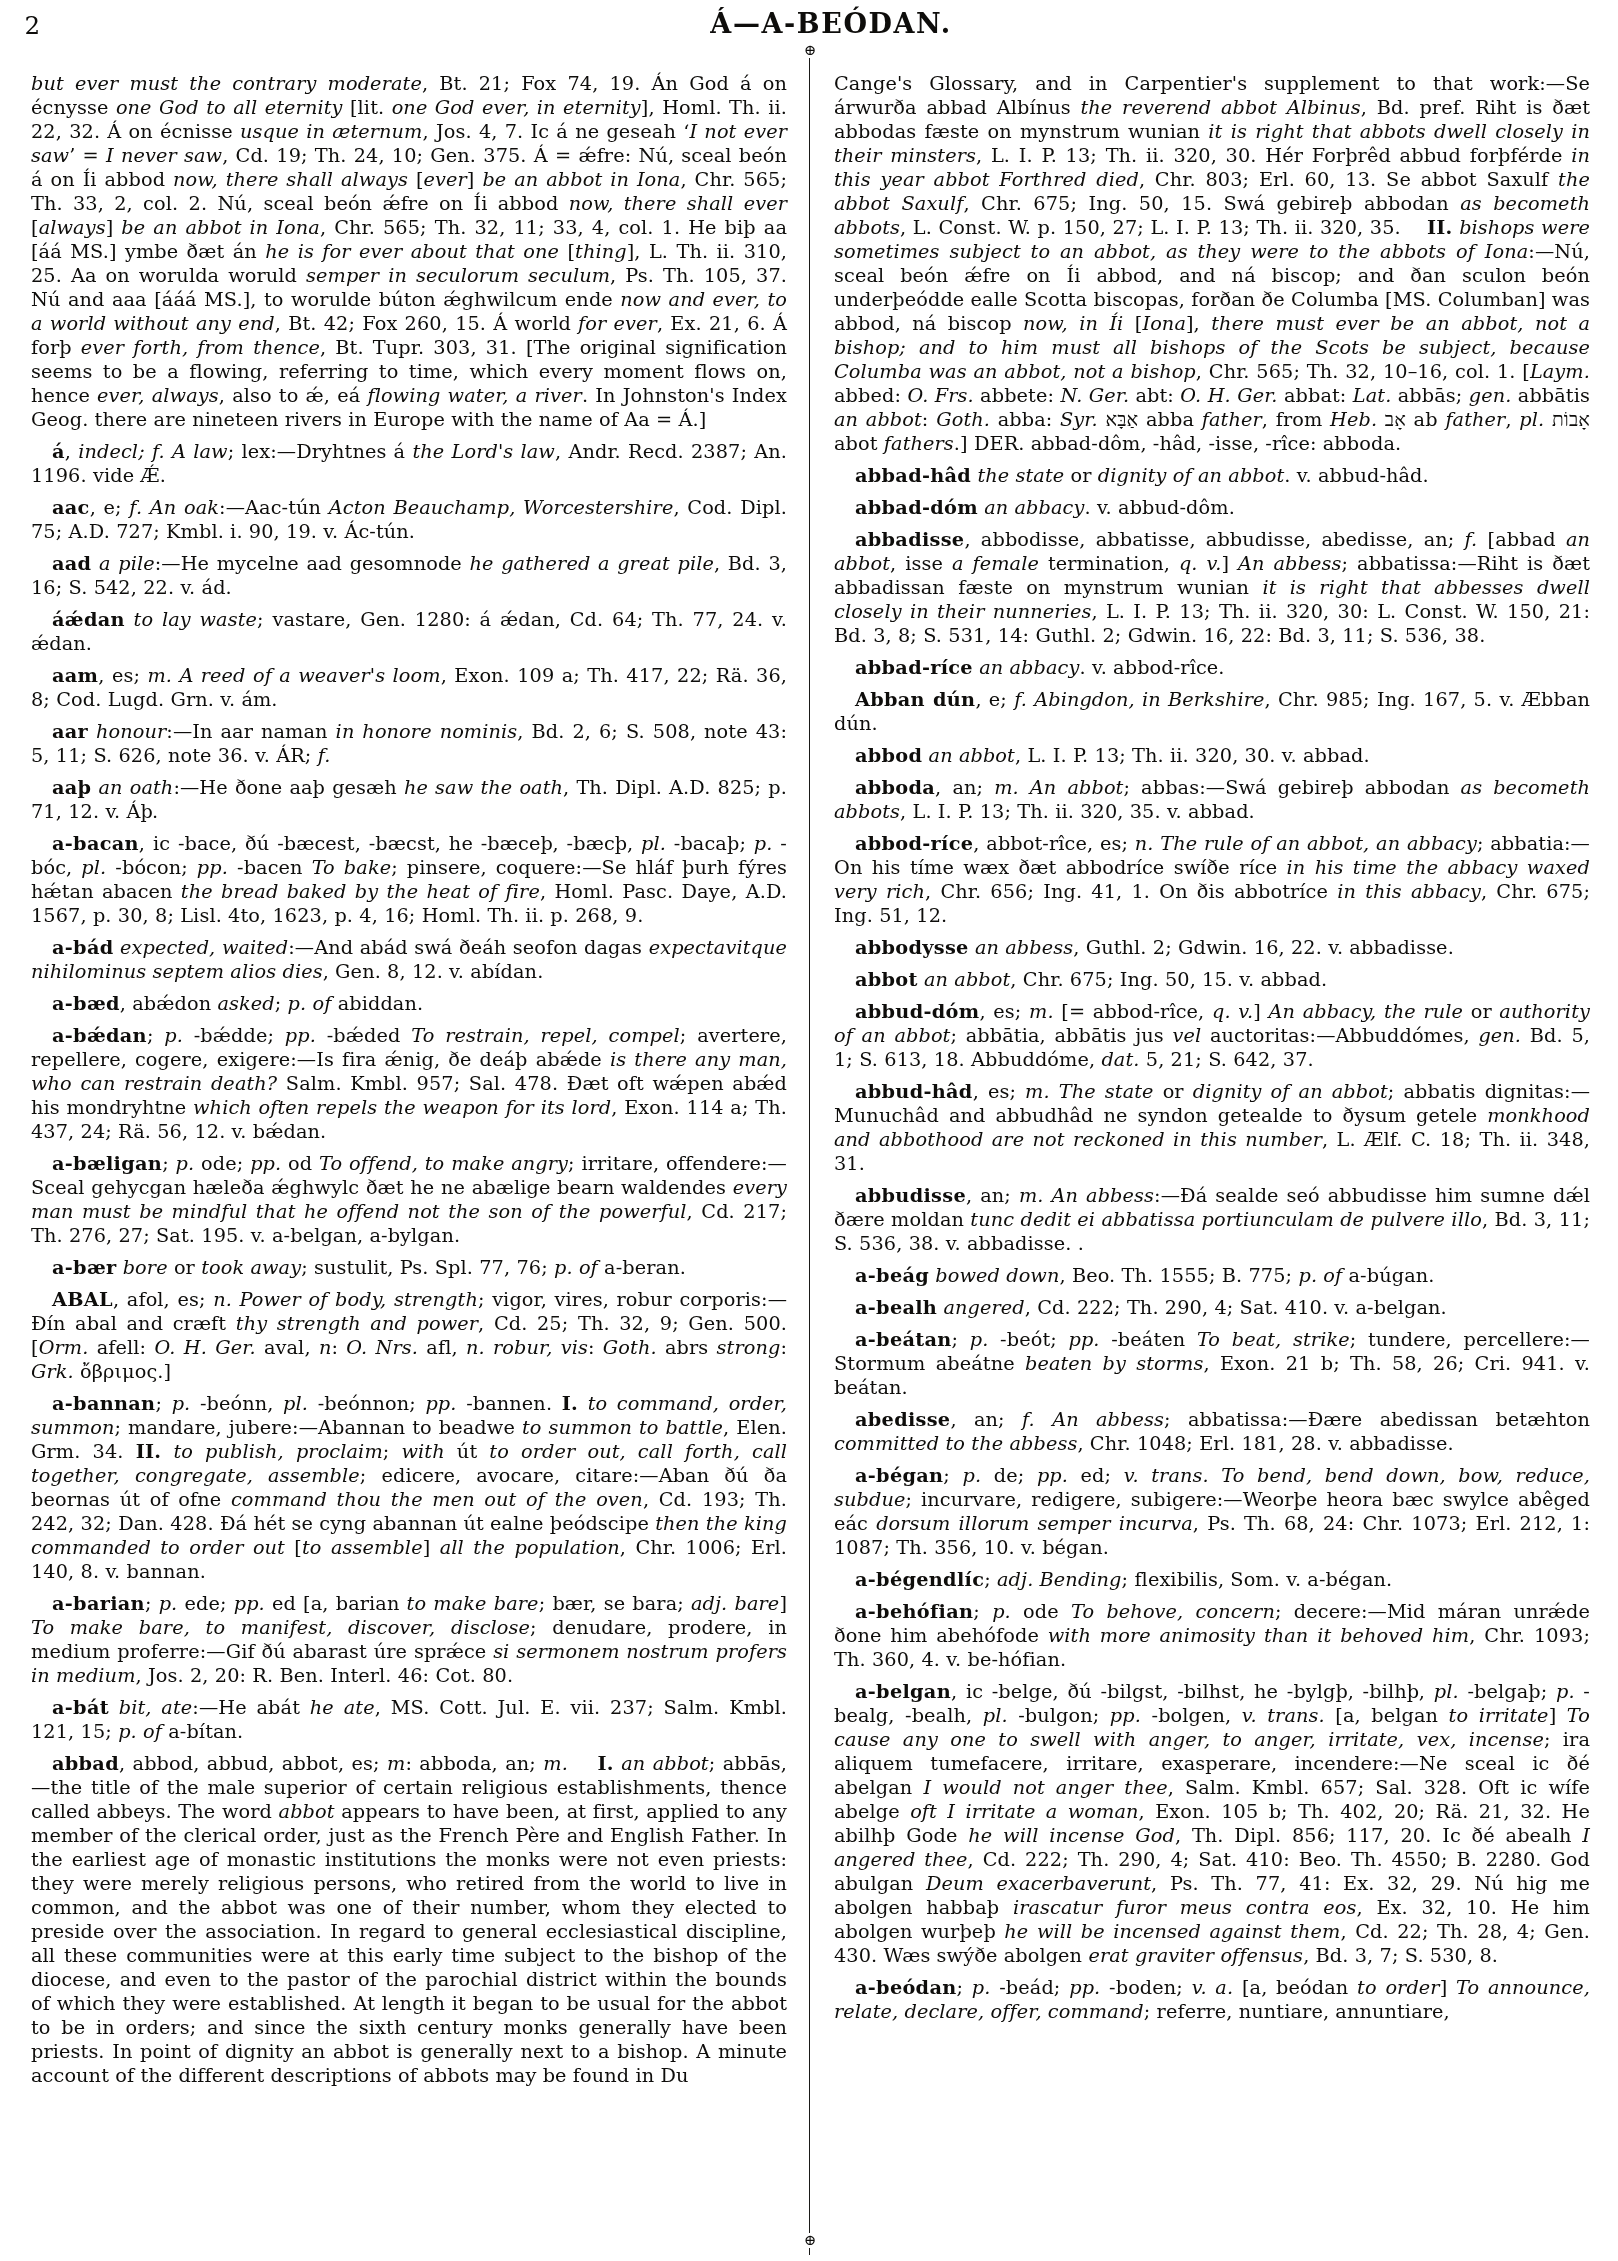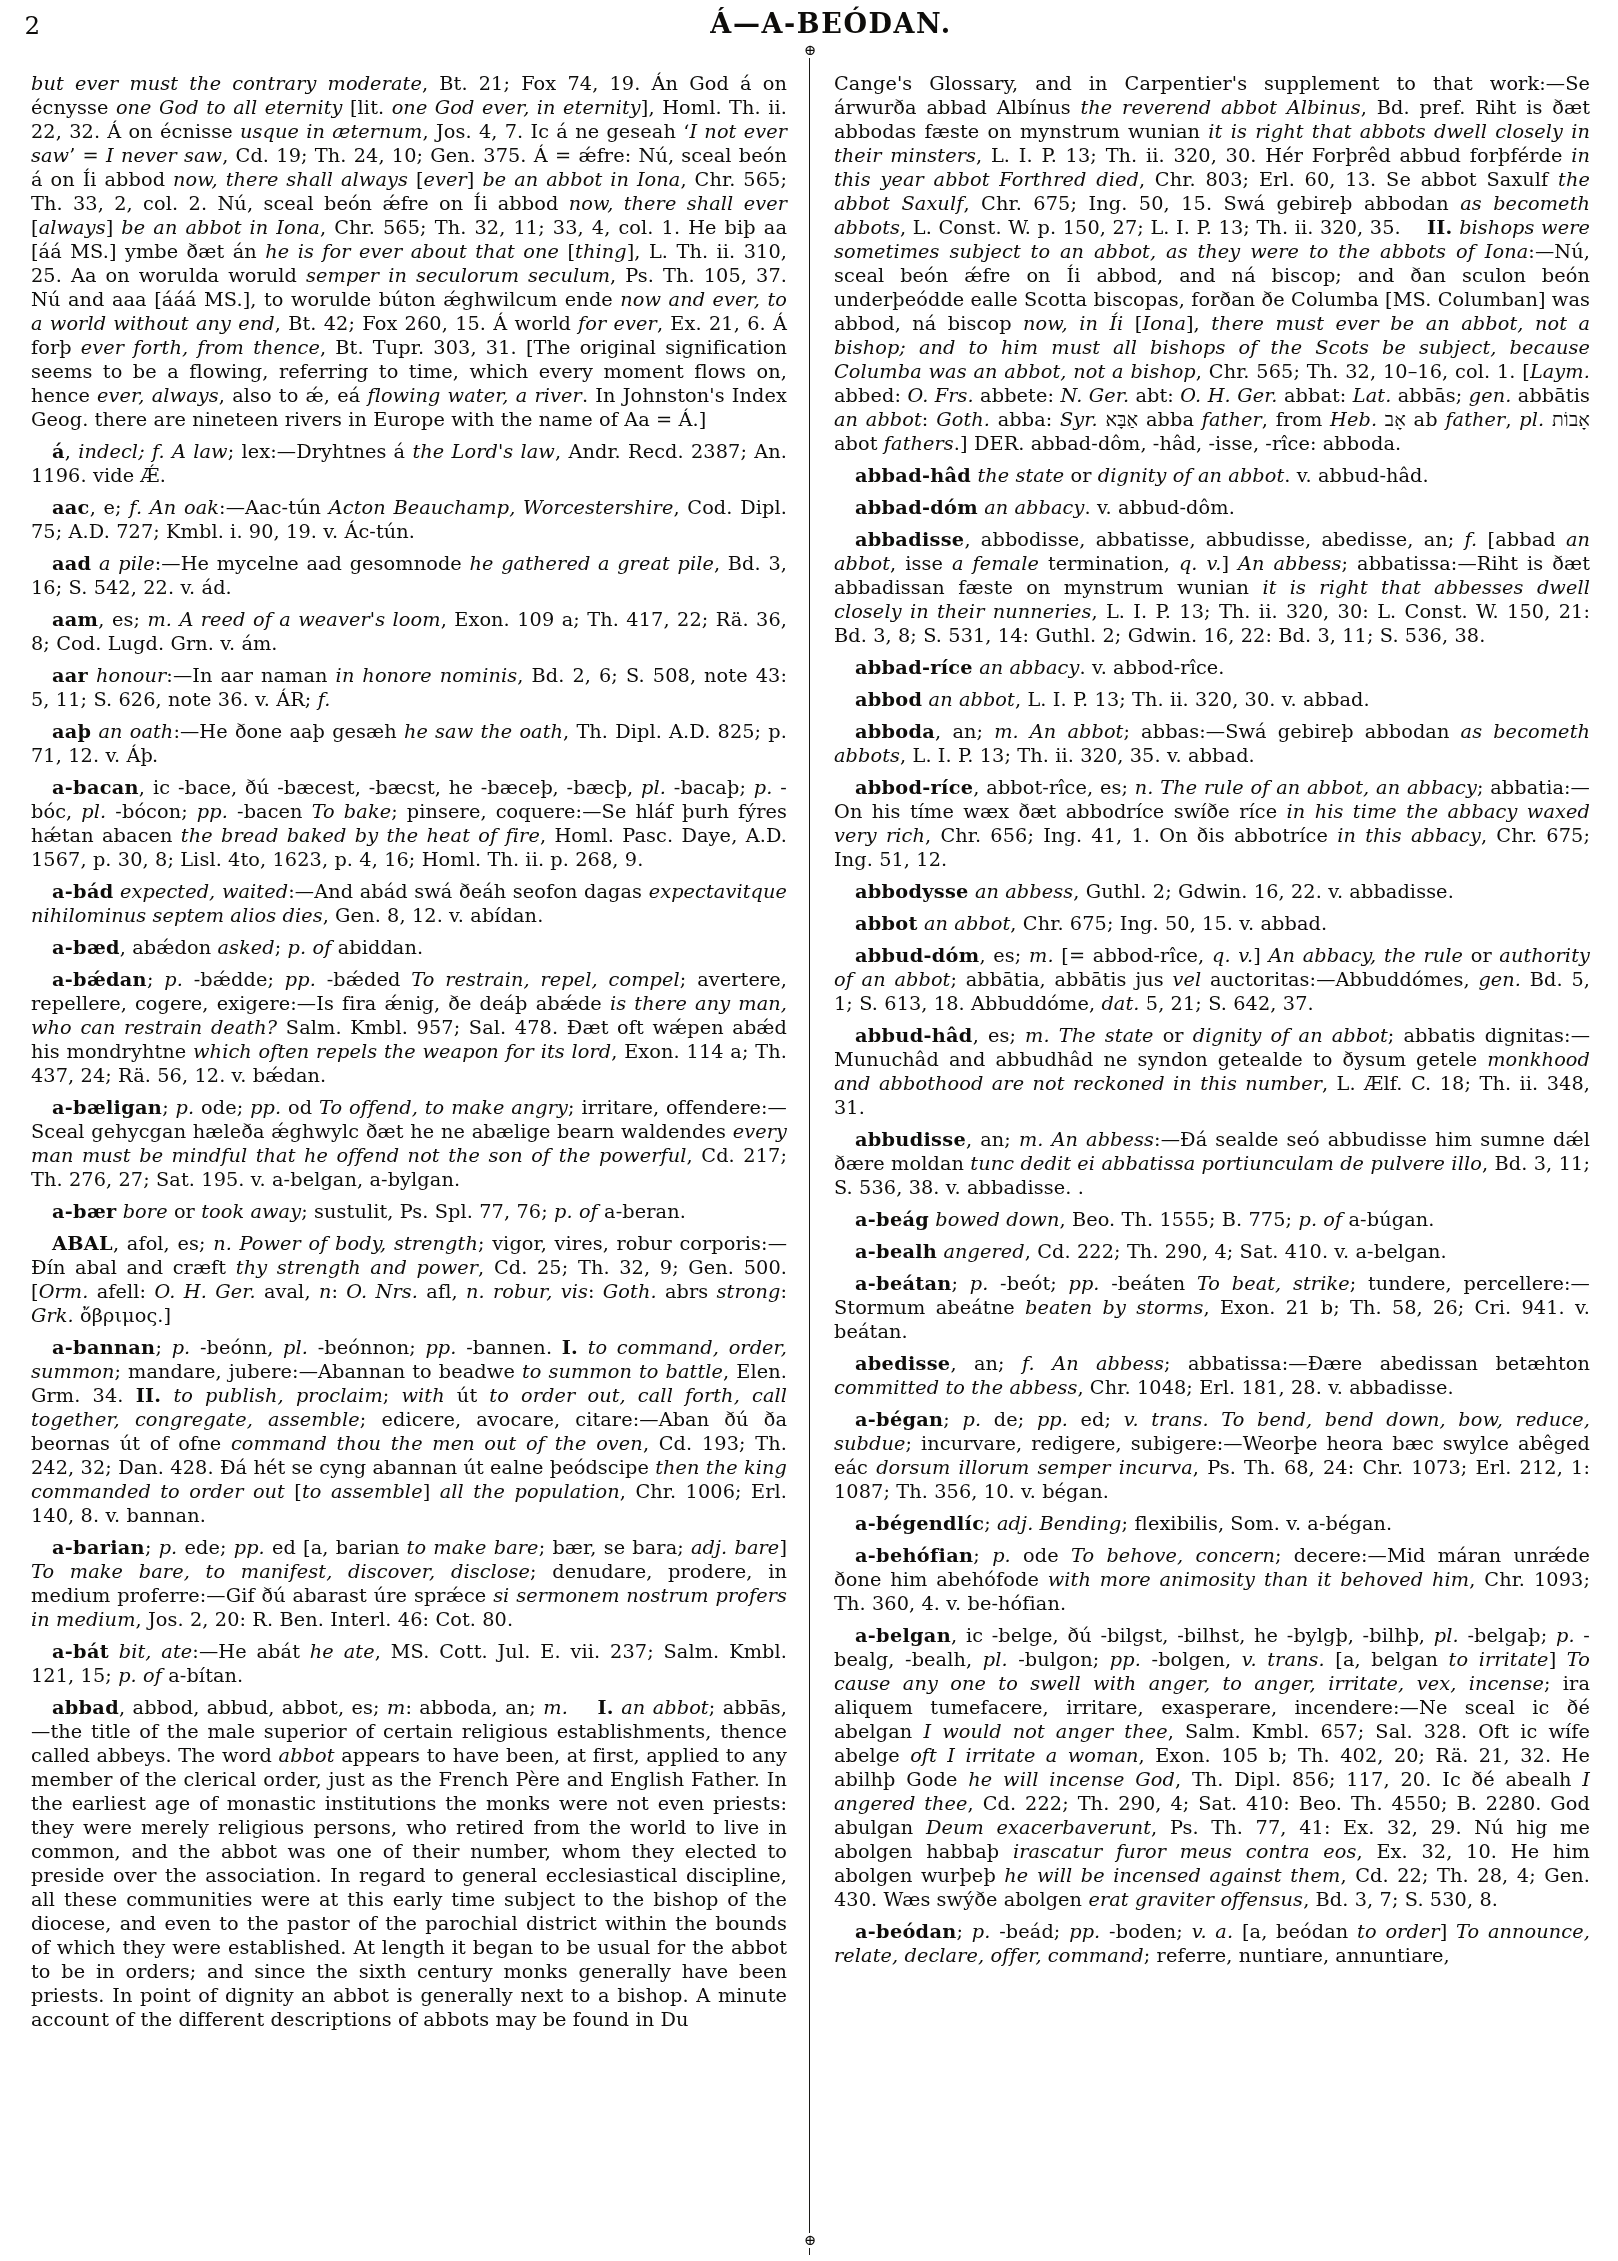--- a/index.html
+++ b/index.html
@@ -89,20 +89,21 @@
 
   <div class="column-divider"></div>
   <span class="printer-mark top">⊕</span>
   <span class="printer-mark bottom">⊕</span>
 
   <div class="col col-left" id="col-left">
       <p class="entry cont"><i>but ever must the contrary moderate</i>, Bt. 21; Fox 74, 19. Án God á on écnysse <i>one God to all eternity</i> [lit. <i>one God ever, in eternity</i>], Homl. Th. ii. 22, 32. Á on écnisse <i>usque in æternum</i>, Jos. 4, 7. Ic á ne geseah ‘<i>I not ever saw</i>’ = <i>I never saw</i>, Cd. 19; Th. 24, 10; Gen. 375. Á = ǽfre: Nú, sceal beón á on Íi abbod <i>now, there shall always</i> [<i>ever</i>] <i>be an abbot in Iona</i>, Chr. 565; Th. 33, 2, col. 2. Nú, sceal beón ǽfre on Íi abbod <i>now, there shall ever</i> [<i>always</i>] <i>be an abbot in Iona</i>, Chr. 565; Th. 32, 11; 33, 4, col. 1. He biþ aa [áá MS.] ymbe ðæt án <i>he is for ever about that one</i> [<i>thing</i>], L. Th. ii. 310, 25. Aa on worulda woruld <i>semper in seculorum seculum</i>, Ps. Th. 105, 37. Nú and aaa [ááá MS.], to worulde búton ǽghwilcum ende <i>now and ever, to a world without any end</i>, Bt. 42; Fox 260, 15. Á world <i>for ever</i>, Ex. 21, 6. Á forþ <i>ever forth, from thence</i>, Bt. Tupr. 303, 31. [The original signification seems to be a flowing, referring to time, which every moment flows on, hence <i>ever, always</i>, also to ǽ, eá <i>flowing water, a river</i>. In Johnston's Index Geog. there are nineteen rivers in Europe with the name of Aa = Á.]</p>
       <p class="entry"><b>á</b>, <i>indecl; f. A law</i>; lex:—Dryhtnes á <i>the Lord's law</i>, Andr. Recd. 2387; An. 1196. vide Ǽ.</p>
       <p class="entry"><b>aac</b>, e; <i>f. An oak</i>:—Aac-tún <i>Acton Beauchamp, Worcestershire</i>, Cod. Dipl. 75; A.D. 727; Kmbl. i. 90, 19. v. Ác-tún.</p>
       <p class="entry"><b>aad</b> <i>a pile</i>:—He mycelne aad gesomnode <i>he gathered a great pile</i>, Bd. 3, 16; S. 542, 22. v. ád.</p>
+      <p class="entry"><b>áǽdan</b> <i>to lay waste</i>; vastare, Gen. 1280: á ǽdan, Cd. 64; Th. 77, 24. v. ǽdan.</p>
       <p class="entry"><b>aam</b>, es; <i>m. A reed of a weaver's loom</i>, Exon. 109 a; Th. 417, 22; Rä. 36, 8; Cod. Lugd. Grn. v. ám.</p>
       <p class="entry"><b>aar</b> <i>honour</i>:—In aar naman <i>in honore nominis</i>, Bd. 2, 6; S. 508, note 43: 5, 11; S. 626, note 36. v. ÁR; <i>f.</i></p>
       <p class="entry"><b>aaþ</b> <i>an oath</i>:—He ðone aaþ gesæh <i>he saw the oath</i>, Th. Dipl. A.D. 825; p. 71, 12. v. Áþ.</p>
       <p class="entry"><b>a-bacan</b>, ic -bace, ðú -bæcest, -bæcst, he -bæceþ, -bæcþ, <i>pl.</i> -bacaþ; <i>p.</i> -bóc, <i>pl.</i> -bócon; <i>pp.</i> -bacen <i>To bake</i>; pinsere, coquere:—Se hláf þurh fýres hǽtan abacen <i>the bread baked by the heat of fire</i>, Homl. Pasc. Daye, A.D. 1567, p. 30, 8; Lisl. 4to, 1623, p. 4, 16; Homl. Th. ii. p. 268, 9.</p>
       <p class="entry"><b>a-bád</b> <i>expected, waited</i>:—And abád swá ðeáh seofon dagas <i>expectavitque nihilominus septem alios dies</i>, Gen. 8, 12. v. abídan.</p>
       <p class="entry"><b>a-bæd</b>, abǽdon <i>asked</i>; <i>p. of</i> abiddan.</p>
       <p class="entry"><b>a-bǽdan</b>; <i>p.</i> -bǽdde; <i>pp.</i> -bǽded <i>To restrain, repel, compel</i>; avertere, repellere, cogere, exigere:—Is fira ǽnig, ðe deáþ abǽde <i>is there any man, who can restrain death?</i> Salm. Kmbl. 957; Sal. 478. Ðæt oft wǽpen abǽd his mondryhtne <i>which often repels the weapon for its lord</i>, Exon. 114 a; Th. 437, 24; Rä. 56, 12. v. bǽdan.</p>
       <p class="entry"><b>a-bæligan</b>; <i>p.</i> ode; <i>pp.</i> od <i>To offend, to make angry</i>; irritare, offendere:—Sceal gehycgan hæleða ǽghwylc ðæt he ne abælige bearn waldendes <i>every man must be mindful that he offend not the son of the powerful</i>, Cd. 217; Th. 276, 27; Sat. 195. v. a-belgan, a-bylgan.</p>
       <p class="entry"><b>a-bær</b> <i>bore</i> or <i>took away</i>; sustulit, Ps. Spl. 77, 76; <i>p. of</i> a-beran.</p>
       <p class="entry"><b>ABAL</b>, afol, es; <i>n. Power of body, strength</i>; vigor, vires, robur corporis:—Ðín abal and cræft <i>thy strength and power</i>, Cd. 25; Th. 32, 9; Gen. 500. [<i>Orm.</i> afell: <i>O. H. Ger.</i> aval, <i>n</i>: <i>O. Nrs.</i> afl, <i>n. robur, vis</i>: <i>Goth.</i> abrs <i>strong</i>: <i>Grk.</i> ὄβριμος.]</p>
@@ -110,20 +111,21 @@
       <p class="entry"><b>a-barian</b>; <i>p.</i> ede; <i>pp.</i> ed [a, barian <i>to make bare</i>; bær, se bara; <i>adj. bare</i>] <i>To make bare, to manifest, discover, disclose</i>; denudare, prodere, in medium proferre:—Gif ðú abarast úre sprǽce <i>si sermonem nostrum profers in medium</i>, Jos. 2, 20: R. Ben. Interl. 46: Cot. 80.</p>
       <p class="entry"><b>a-bát</b> <i>bit, ate</i>:—He abát <i>he ate</i>, MS. Cott. Jul. E. vii. 237; Salm. Kmbl. 121, 15; <i>p. of</i> a-bítan.</p>
       <p class="entry"><b>abbad</b>, abbod, abbud, abbot, es; <i>m</i>: abboda, an; <i>m.</i>&nbsp;&nbsp;&nbsp;&nbsp;<b>I.</b> <i>an abbot</i>; abbās,—the title of the male superior of certain religious establishments, thence called abbeys. The word <i>abbot</i> appears to have been, at first, applied to any member of the clerical order, just as the French Père and English Father. In the earliest age of monastic institutions the monks were not even priests: they were merely religious persons, who retired from the world to live in common, and the abbot was one of their number, whom they elected to preside over the association. In regard to general ecclesiastical discipline, all these communities were at this early time subject to the bishop of the diocese, and even to the pastor of the parochial district within the bounds of which they were established. At length it began to be usual for the abbot to be in orders; and since the sixth century monks generally have been priests. In point of dignity an abbot is generally next to a bishop. A minute account of the different descriptions of abbots may be found in Du</p>
     </div>
   <div class="col col-right" id="col-right">
       <p class="entry cont">Cange's Glossary, and in Carpentier's supplement to that work:—Se árwurða abbad Albínus <i>the reverend abbot Albinus</i>, Bd. pref. Riht is ðæt abbodas fæste on mynstrum wunian <i>it is right that abbots dwell closely in their minsters</i>, L. I. P. 13; Th. ii. 320, 30. Hér Forþrêd abbud forþférde <i>in this year abbot Forthred died</i>, Chr. 803; Erl. 60, 13. Se abbot Saxulf <i>the abbot Saxulf</i>, Chr. 675; Ing. 50, 15. Swá gebireþ abbodan <i>as becometh abbots</i>, L. Const. W. p. 150, 27; L. I. P. 13; Th. ii. 320, 35.&nbsp;&nbsp;&nbsp;&nbsp;<b>II.</b> <i>bishops were sometimes subject to an abbot, as they were to the abbots of Iona</i>:—Nú, sceal beón ǽfre on Íi abbod, and ná biscop; and ðan sculon beón underþeódde ealle Scotta biscopas, forðan ðe Columba [MS. Columban] was abbod, ná biscop <i>now, in Íi</i> [<i>Iona</i>], <i>there must ever be an abbot, not a bishop; and to him must all bishops of the Scots be subject, because Columba was an abbot, not a bishop</i>, Chr. 565; Th. 32, 10–16, col. 1. [<i>Laym.</i> abbed: <i>O. Frs.</i> abbete: <i>N. Ger.</i> abt: <i>O. H. Ger.</i> abbat: <i>Lat.</i> abbās; <i>gen.</i> abbātis <i>an abbot</i>: <i>Goth.</i> abba: <i>Syr.</i> אַבָּא abba <i>father</i>, from <i>Heb.</i> אָב ab <i>father</i>, <i>pl.</i> אָבוֹת abot <i>fathers</i>.] DER. abbad-dôm, -hâd, -isse, -rîce: abboda.</p>
       <p class="entry"><b>abbad-hâd</b> <i>the state</i> or <i>dignity of an abbot</i>. v. abbud-hâd.</p>
       <p class="entry"><b>abbad-dóm</b> <i>an abbacy</i>. v. abbud-dôm.</p>
       <p class="entry"><b>abbadisse</b>, abbodisse, abbatisse, abbudisse, abedisse, an; <i>f.</i> [abbad <i>an abbot</i>, isse <i>a female</i> termination, <i>q. v.</i>] <i>An abbess</i>; abbatissa:—Riht is ðæt abbadissan fæste on mynstrum wunian <i>it is right that abbesses dwell closely in their nunneries</i>, L. I. P. 13; Th. ii. 320, 30: L. Const. W. 150, 21: Bd. 3, 8; S. 531, 14: Guthl. 2; Gdwin. 16, 22: Bd. 3, 11; S. 536, 38.</p>
       <p class="entry"><b>abbad-ríce</b> <i>an abbacy</i>. v. abbod-rîce.</p>
+      <p class="entry"><b>Abban dún</b>, e; <i>f. Abingdon, in Berkshire</i>, Chr. 985; Ing. 167, 5. v. Æbban dún.</p>
       <p class="entry"><b>abbod</b> <i>an abbot</i>, L. I. P. 13; Th. ii. 320, 30. v. abbad.</p>
       <p class="entry"><b>abboda</b>, an; <i>m. An abbot</i>; abbas:—Swá gebireþ abbodan <i>as becometh abbots</i>, L. I. P. 13; Th. ii. 320, 35. v. abbad.</p>
       <p class="entry"><b>abbod-ríce</b>, abbot-rîce, es; <i>n. The rule of an abbot, an abbacy</i>; abbatia:—On his tíme wæx ðæt abbodríce swíðe ríce <i>in his time the abbacy waxed very rich</i>, Chr. 656; Ing. 41, 1. On ðis abbotríce <i>in this abbacy</i>, Chr. 675; Ing. 51, 12.</p>
       <p class="entry"><b>abbodysse</b> <i>an abbess</i>, Guthl. 2; Gdwin. 16, 22. v. abbadisse.</p>
       <p class="entry"><b>abbot</b> <i>an abbot</i>, Chr. 675; Ing. 50, 15. v. abbad.</p>
       <p class="entry"><b>abbud-dóm</b>, es; <i>m.</i> [= abbod-rîce, <i>q. v.</i>] <i>An abbacy, the rule</i> or <i>authority of an abbot</i>; abbātia, abbātis jus <i>vel</i> auctoritas:—Abbuddómes, <i>gen.</i> Bd. 5, 1; S. 613, 18. Abbuddóme, <i>dat.</i> 5, 21; S. 642, 37.</p>
       <p class="entry"><b>abbud-hâd</b>, es; <i>m. The state</i> or <i>dignity of an abbot</i>; abbatis dignitas:—Munuchâd and abbudhâd ne syndon getealde to ðysum getele <i>monkhood and abbothood are not reckoned in this number</i>, L. Ælf. C. 18; Th. ii. 348, 31.</p>
       <p class="entry"><b>abbudisse</b>, an; <i>m. An abbess</i>:—Ðá sealde seó abbudisse him sumne dǽl ðære moldan <i>tunc dedit ei abbatissa portiunculam de pulvere illo</i>, Bd. 3, 11; S. 536, 38. v. abbadisse. .</p>
       <p class="entry"><b>a-beág</b> <i>bowed down</i>, Beo. Th. 1555; B. 775; <i>p. of</i> a-búgan.</p>
       <p class="entry"><b>a-bealh</b> <i>angered</i>, Cd. 222; Th. 290, 4; Sat. 410. v. a-belgan.</p>

